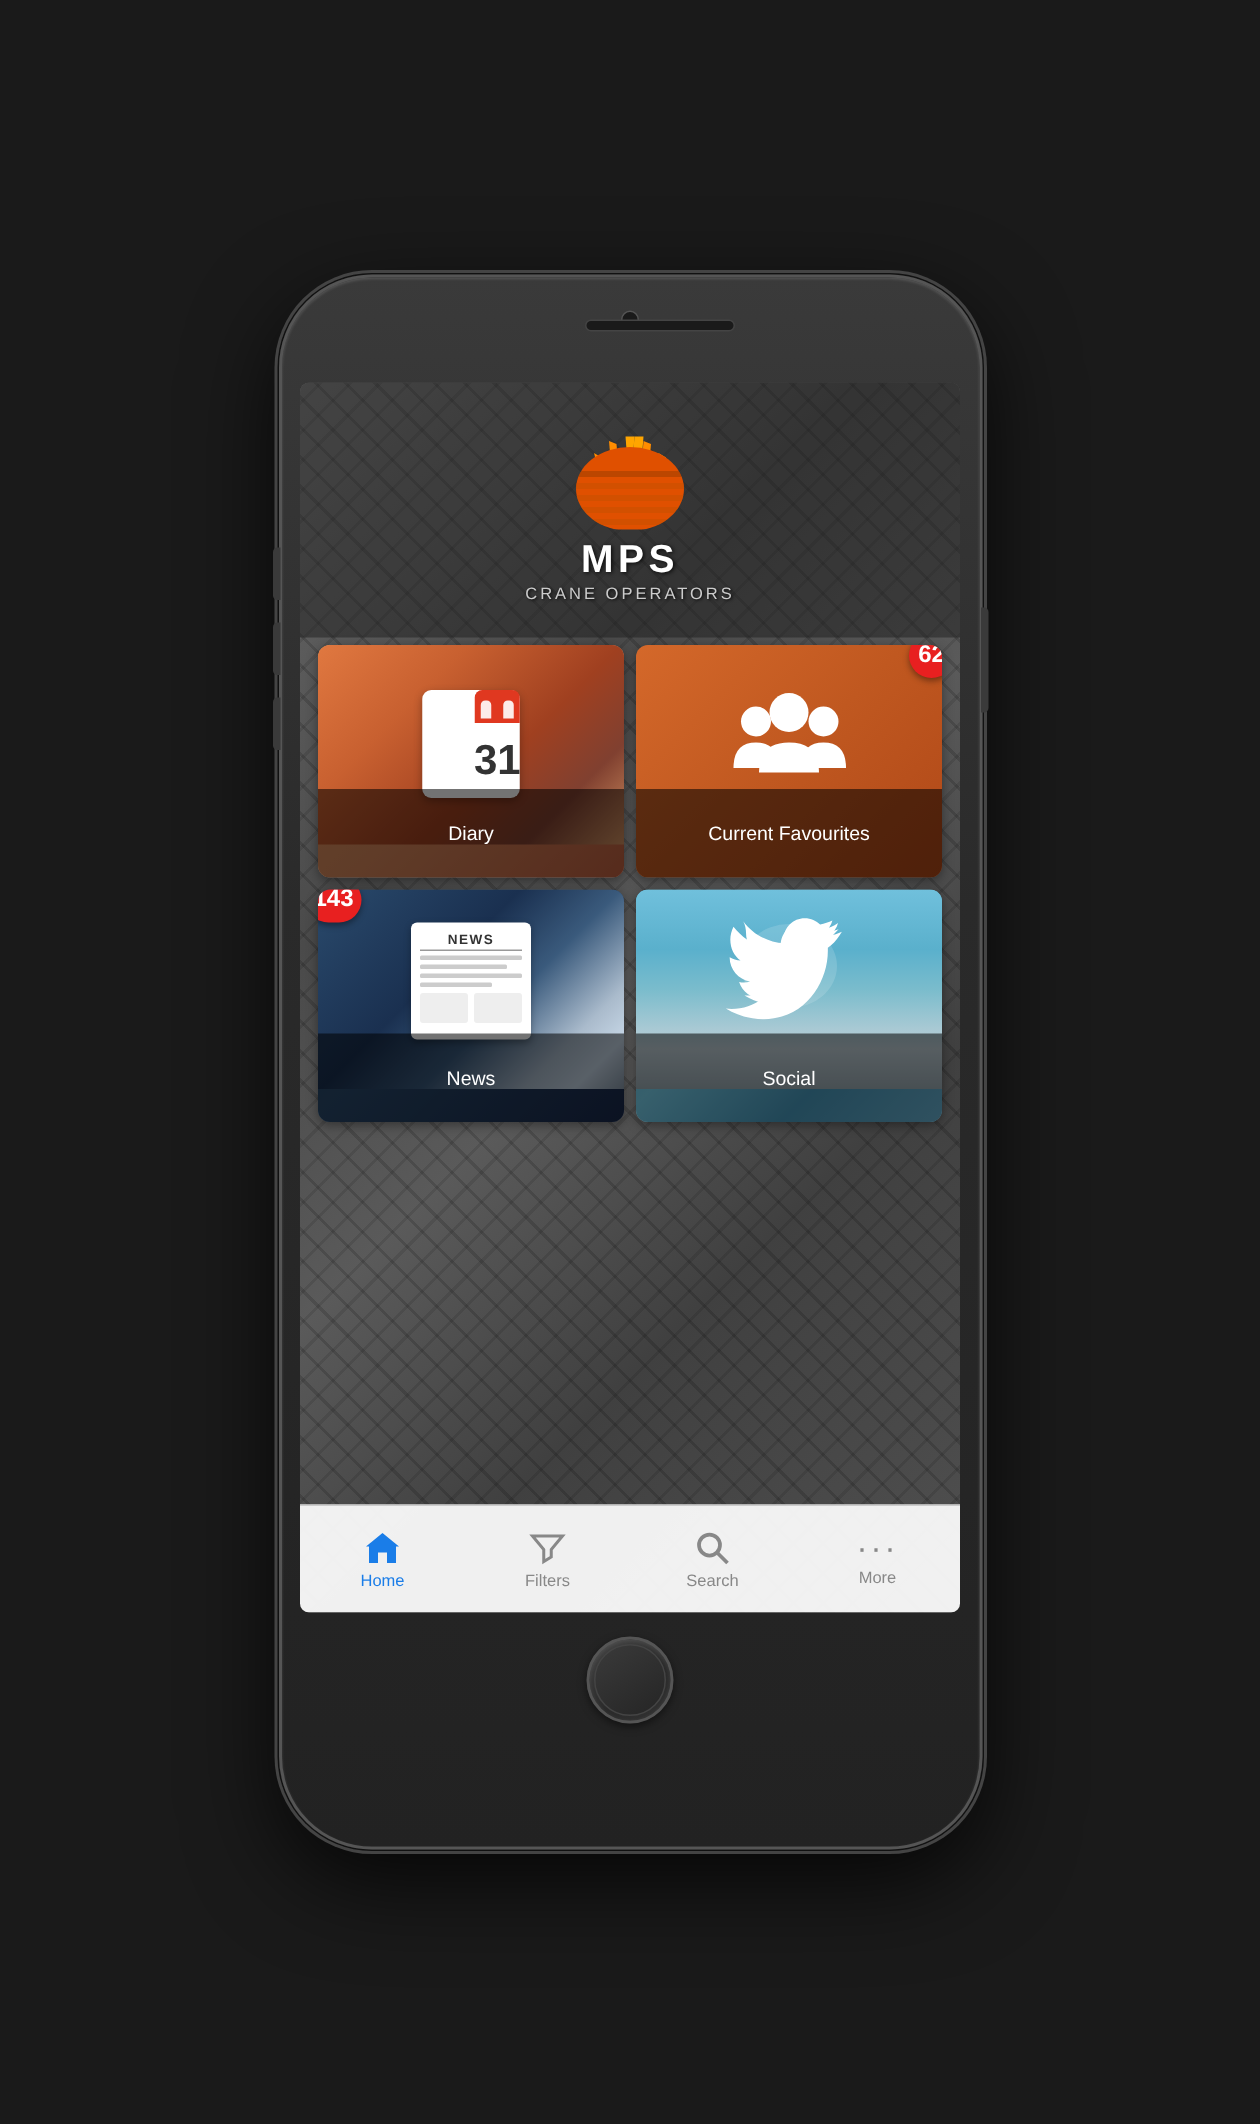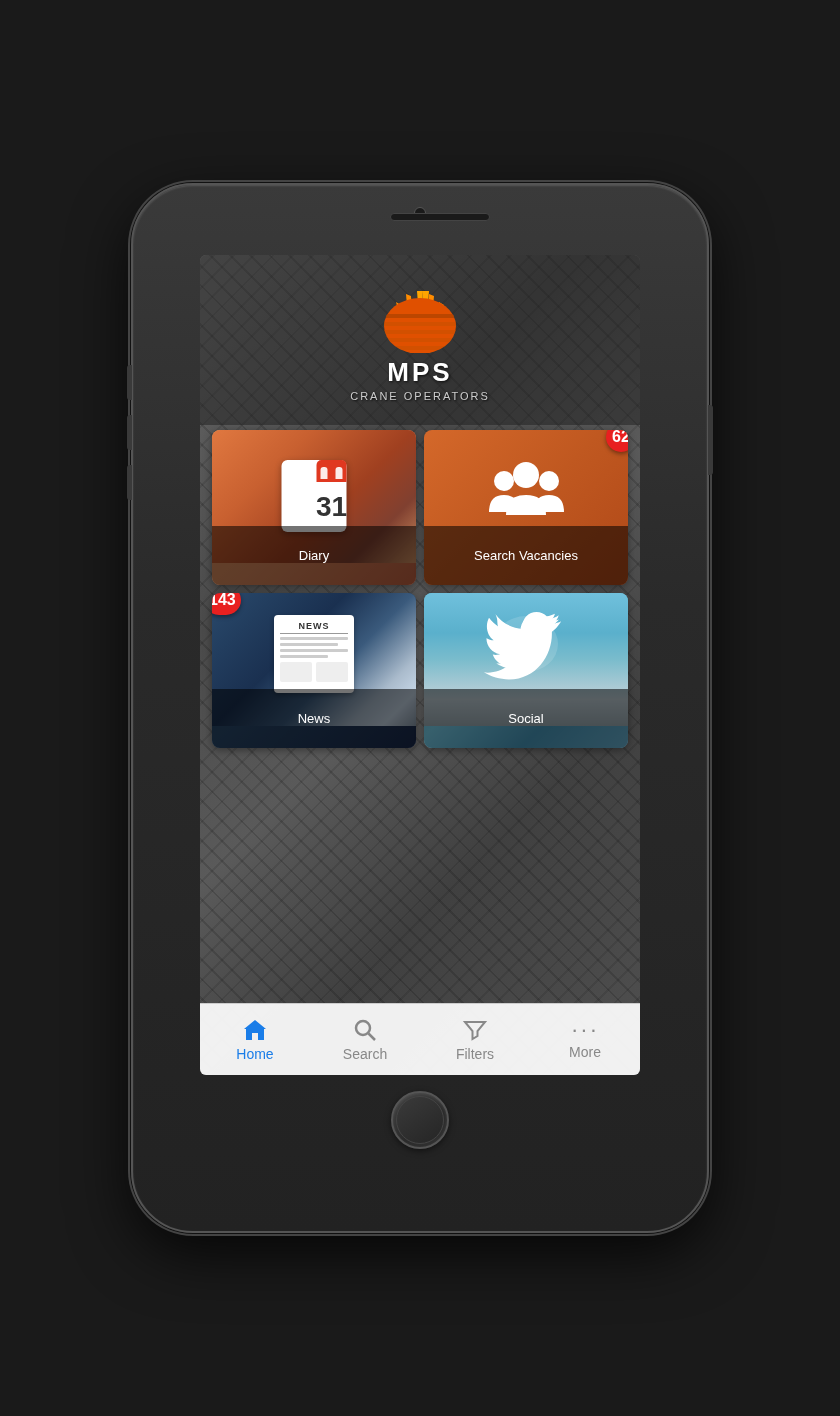--- a/index.html
+++ b/index.html
@@ -8,21 +8,21 @@
       width: 840px;
       height: 1416px;
       background: #1a1a1a;
       display: flex;
       align-items: center;
       justify-content: center;
       font-family: -apple-system, 'Helvetica Neue', Arial, sans-serif;
     }
 
     .phone-outer {
-      width: 578px;
+      width: 469px;
       height: 1050px;
       background: linear-gradient(180deg, #3a3a3a 0%, #2a2a2a 40%, #222 100%);
       border-radius: 62px;
       border: 2px solid #555;
       box-shadow:
         0 0 0 1px #111,
         0 0 0 3px #444,
         inset 0 1px 2px rgba(255,255,255,0.15),
         0 20px 60px rgba(0,0,0,0.8);
       position: relative;
@@ -304,21 +304,21 @@
       cursor: pointer;
       gap: 3px;
     }
 
     .tab-icon {
       font-size: 24px;
       line-height: 1;
     }
 
     .tab-label {
-      font-size: 14px;
+      font-size: 11px;
       color: #888;
     }
 
     .tab-item.active .tab-label {
       color: #1a7de8;
     }
 
     .tab-item.active .tab-icon {
       color: #1a7de8;
     }
@@ -433,21 +433,21 @@
                   <path d="M5,55 Q5,38 20,38 Q35,38 35,55 Z"></path>
 
                   <circle cx="65" cy="24" r="10"></circle>
                   <path d="M50,55 Q50,38 65,38 Q80,38 80,55 Z"></path>
 
                   <circle cx="42" cy="18" r="13"></circle>
                   <path d="M22,58 Q22,38 42,38 Q62,38 62,58 Z"></path>
                 </g>
               </svg>
             </div>
-            <div class="menu-label">Search Vacancies</div>
+            <div class="menu-label">Current Favourites</div>
           </div>
           <div class="badge">62</div>
         </div>
 
         <div class="menu-item" style="position:relative;">
           <div class="menu-item-inner news-bg" style="position:relative;overflow:hidden;">
             <div class="news-img-overlay"></div>
 
             <div style="position:absolute;top:22px;left:50%;transform:translateX(-50%);width:80px;height:78px;background:white;border-radius:4px;padding:6px;box-shadow:0 2px 5px rgba(0,0,0,0.3);">
               <div style="font-size:9px;font-weight:900;color:#333;text-align:center;border-bottom:1px solid #999;padding-bottom:2px;margin-bottom:3px;letter-spacing:1px;">NEWS</div>
@@ -494,35 +494,35 @@
         <div class="tab-item active">
           <div class="tab-icon" style="color:#1a7de8;">
             <svg width="26" height="26" viewBox="0 0 26 26" fill="#1a7de8">
               <path d="M13,3 L2,12 L4,12 L4,23 L10,23 L10,16 L16,16 L16,23 L22,23 L22,12 L24,12 Z"></path>
             </svg>
           </div>
           <span class="tab-label" style="color:#1a7de8;">Home</span>
         </div>
         <div class="tab-item">
           <div class="tab-icon" style="color:#888;">
+            <svg width="26" height="26" viewBox="0 0 26 26" fill="none" stroke="#888" stroke-width="2">
+
+              <path d="M3,5 L10.5,14 L10.5,22 L15.5,19 L15.5,14 L23,5 Z"></path>
+            </svg>
+          </div>
+          <span class="tab-label">Filters</span>
+        </div>
+        <div class="tab-item">
+          <div class="tab-icon" style="color:#888;">
             <svg width="26" height="26" viewBox="0 0 26 26" fill="none" stroke="#888" stroke-width="2.5">
               <circle cx="11" cy="11" r="7"></circle>
               <line x1="16.5" y1="16.5" x2="23" y2="23"></line>
             </svg>
           </div>
           <span class="tab-label">Search</span>
-        </div>
-        <div class="tab-item">
-          <div class="tab-icon" style="color:#888;">
-            <svg width="26" height="26" viewBox="0 0 26 26" fill="none" stroke="#888" stroke-width="2">
-
-              <path d="M3,5 L10.5,14 L10.5,22 L15.5,19 L15.5,14 L23,5 Z"></path>
-            </svg>
-          </div>
-          <span class="tab-label">Filters</span>
         </div>
         <div class="tab-item">
           <div class="tab-icon" style="color:#888;font-size:22px;line-height:1;letter-spacing:2px;">···</div>
           <span class="tab-label">More</span>
         </div>
       </div>
 
     </div>
   </div>
 

